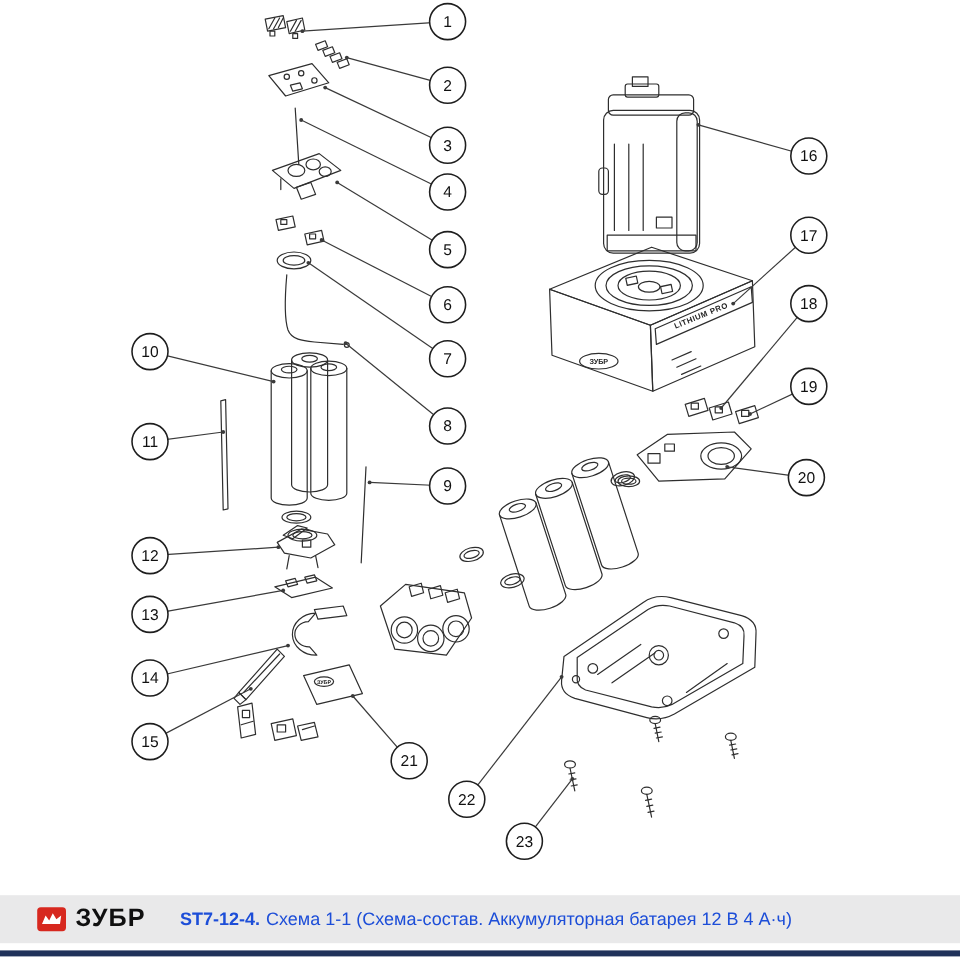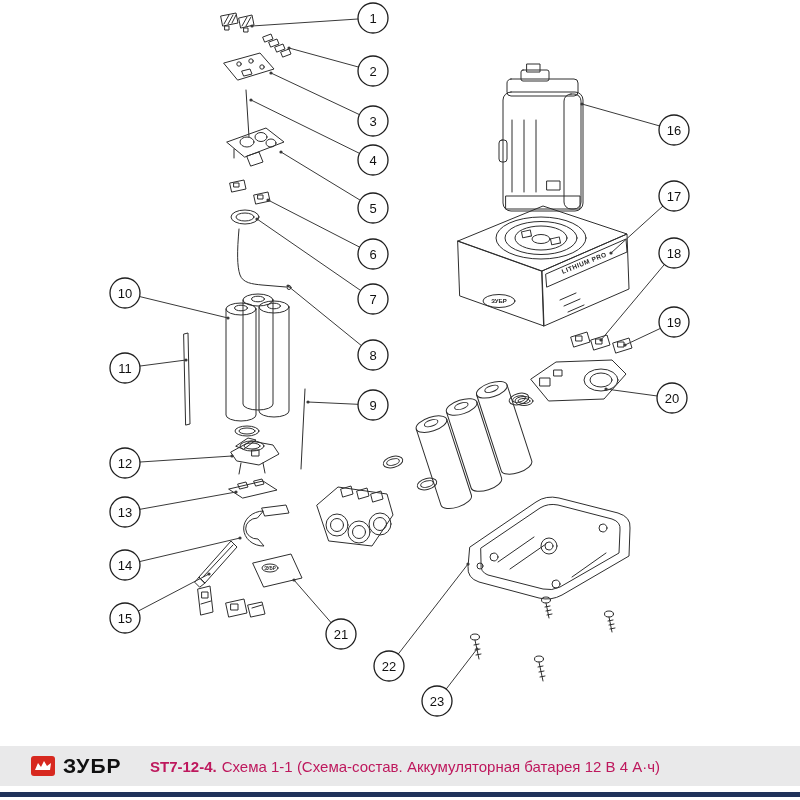--- a/index.html
+++ b/index.html
@@ -23,21 +23,21 @@
   .band-text{fill:#ffffff;font-size:6.5px;letter-spacing:0.5px;font-weight:bold;}
   .tiny-logo{fill:#333;font-size:6px;font-weight:bold;text-anchor:middle;}
   .pad-logo{fill:#555;font-size:4.5px;font-weight:bold;text-anchor:middle;}
 
   .footer-bar{
     position:absolute;left:0;top:746px;width:800px;height:40px;background:#e9e9ea;
     display:flex;align-items:center;
   }
   .logo{display:flex;align-items:center;gap:7px;margin-left:30px;min-width:108px;}
   .logo-text{font-weight:bold;font-size:21px;letter-spacing:1px;color:#101010;}
-  .caption{font-size:15px;color:#be185d;margin-left:12px;white-space:nowrap;}
+  .caption{font-size:15px;color:#1d4ed8;margin-left:12px;white-space:nowrap;}
   .caption .model{font-weight:bold;}
   .caption .cap-text{margin-left:5px;}
   .bottom-line{position:absolute;left:0;top:792px;width:800px;height:5px;background:#20325a;}
 </style>
 </head>
 <body>
 
 <svg id="diagram-svg" width="800" height="745" viewBox="0 0 800 745">
 
   <g id="parts">

